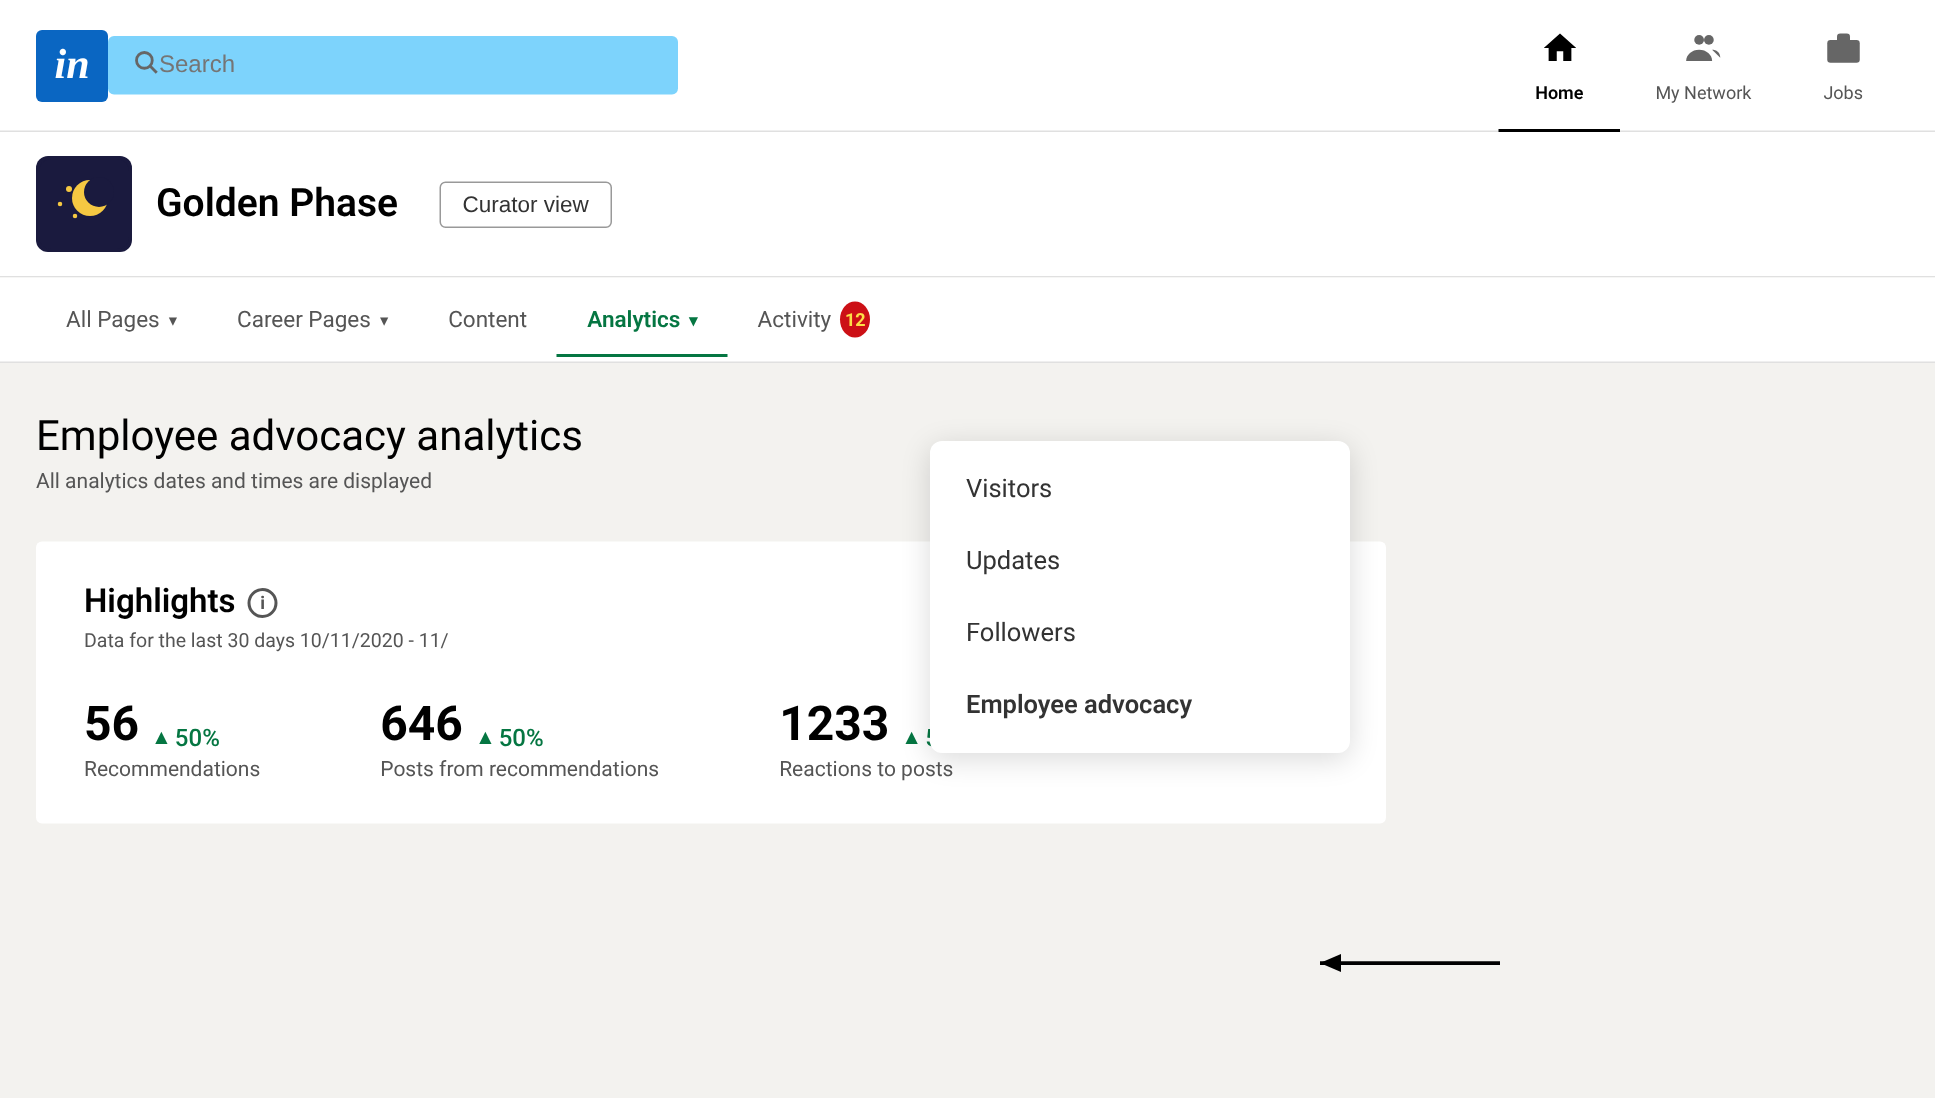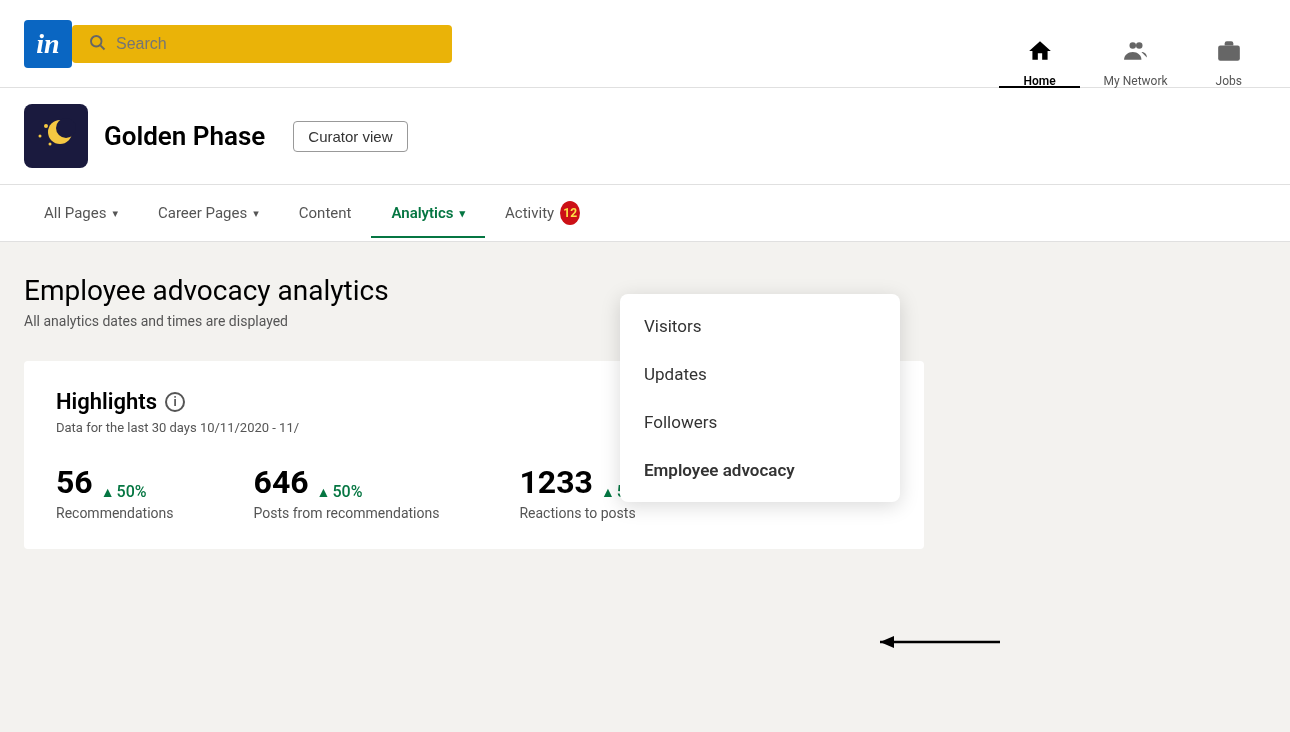--- a/index.html
+++ b/index.html
@@ -26,25 +26,24 @@
     .linkedin-logo span {
       color: white;
       font-size: 28px;
       font-weight: 900;
       font-style: italic;
       font-family: Georgia, serif;
     }
     .search-bar {
       display: flex;
       align-items: center;
-      background: #eab308;
+      background: #7dd3fc;
       border-radius: 4px;
       padding: 8px 16px;
       width: 380px;
-      gap: 10px;
     }
     .search-icon-svg {
       color: #666;
       font-size: 18px;
     }
     .search-input {
       background: transparent;
       border: none;
       outline: none;
       font-size: 16px;
@@ -57,21 +56,21 @@
       margin-left: auto;
       gap: 0;
     }
     .nav-item {
       display: flex;
       flex-direction: column;
       align-items: center;
       padding: 0 24px;
       cursor: pointer;
       height: 88px;
-      justify-content: flex-end;
+      justify-content: center;
       position: relative;
     }
     .nav-item.active::after {
       content: '';
       position: absolute;
       bottom: 0;
       left: 0; right: 0;
       height: 2px;
       background: #000;
     }

